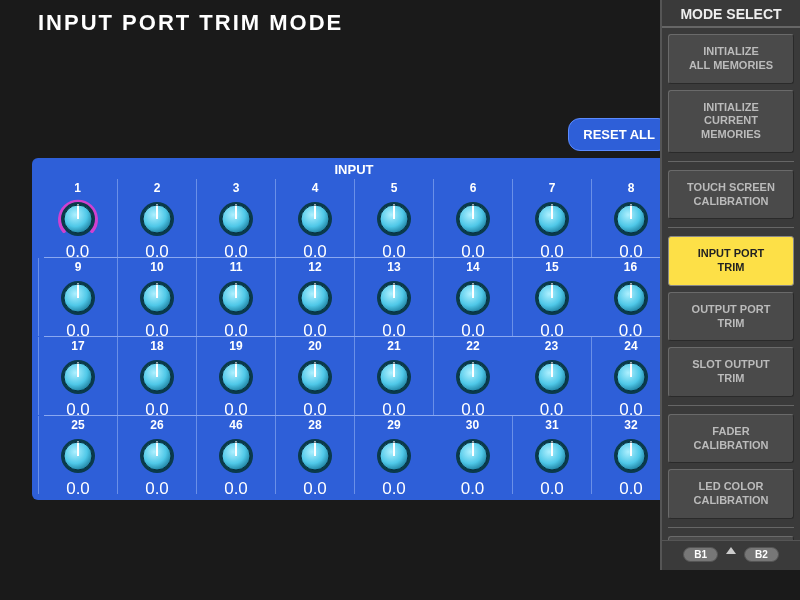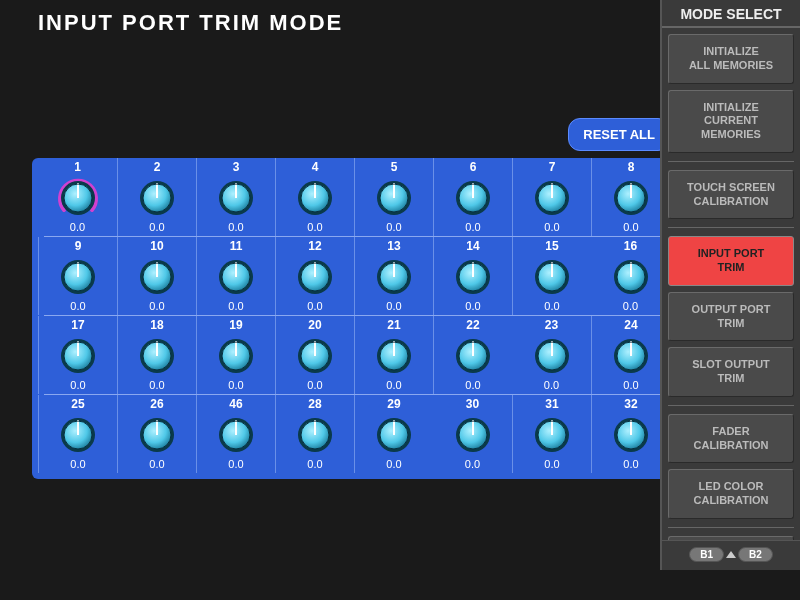--- a/index.html
+++ b/index.html
@@ -82,21 +82,21 @@
     margin-top: 2px;
   }
   .knob {
     width: 44px;
     height: 44px;
     margin-top: 2px;
     position: relative;
   }
   .knob svg { width: 44px; height: 44px; display: block; }
   .knob-val {
-    font-size: 11px;
+    font-size: 17px;
     color: #fff;
     margin-top: 1px;
   }
   .selected-ring {
     stroke: #d040d0;
     stroke-width: 4;
     fill: none;
     stroke-linecap: round;
   }
 
@@ -136,33 +136,33 @@
     color: #bbb;
     font-size: 11px;
     font-weight: bold;
     text-align: center;
     padding: 10px 4px;
     border-radius: 3px;
     cursor: pointer;
     line-height: 1.25;
   }
   .mode-btn.selected {
-    background: #ef4444;
+    background: #fde047;
     color: #222;
     border-color: #888;
   }
   .mode-sep {
     border-top: 1px solid #666;
     margin: 2px 0;
   }
   .nav-bar {
     display: flex;
-    align-items: center;
+    align-items: flex-start;
     justify-content: center;
-    gap: 2px;
+    gap: 8px;
     padding: 6px 6px 8px 6px;
     border-top: 1px solid #555;
   }
   .nav-pill {
     background: #777;
     color: #fff;
     font-size: 10px;
     font-weight: bold;
     padding: 1px 10px;
     border-radius: 8px;
@@ -176,20 +176,21 @@
   }
 </style>
 </head>
 <body>
 
 <div class="main">
   <div class="title">INPUT PORT TRIM MODE</div>
   <button class="reset-btn">RESET ALL</button>
 
   <div class="input-panel">
+    <div class="panel-header">INPUT</div>
     <div id="knob-grid" class="knob-grid">
         <div class="knob-cell">
           <div class="knob-num">1</div>
           <div class="knob">
             <svg viewBox="0 0 44 44">
               <path class="selected-ring" d="M 8 34 A 18 18 0 1 1 36 34"></path>
               <circle cx="22" cy="22" r="17" fill="#0a3a4a"></circle>
               <circle cx="22" cy="22" r="14" fill="url(#g)"></circle>
               <defs>
                 <radialGradient id="g" cx="40%" cy="35%" r="70%">

